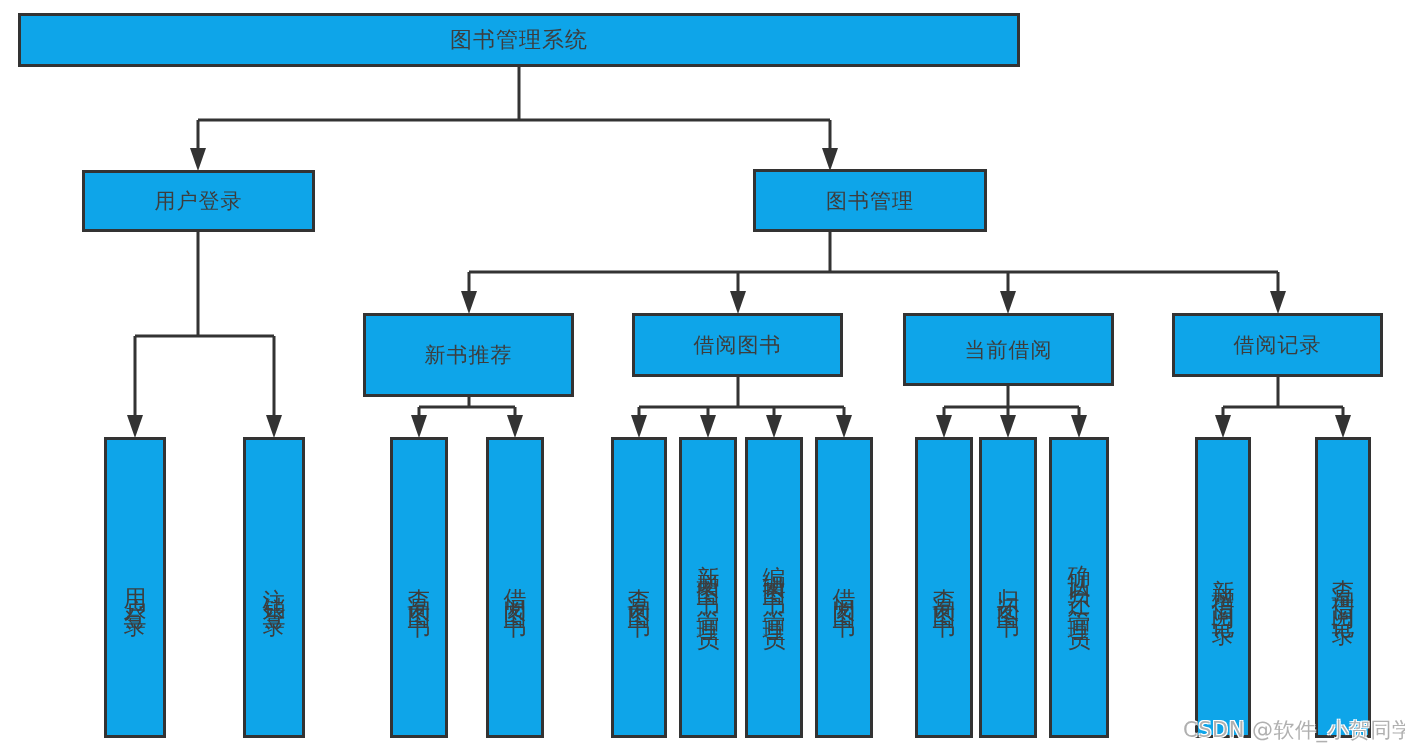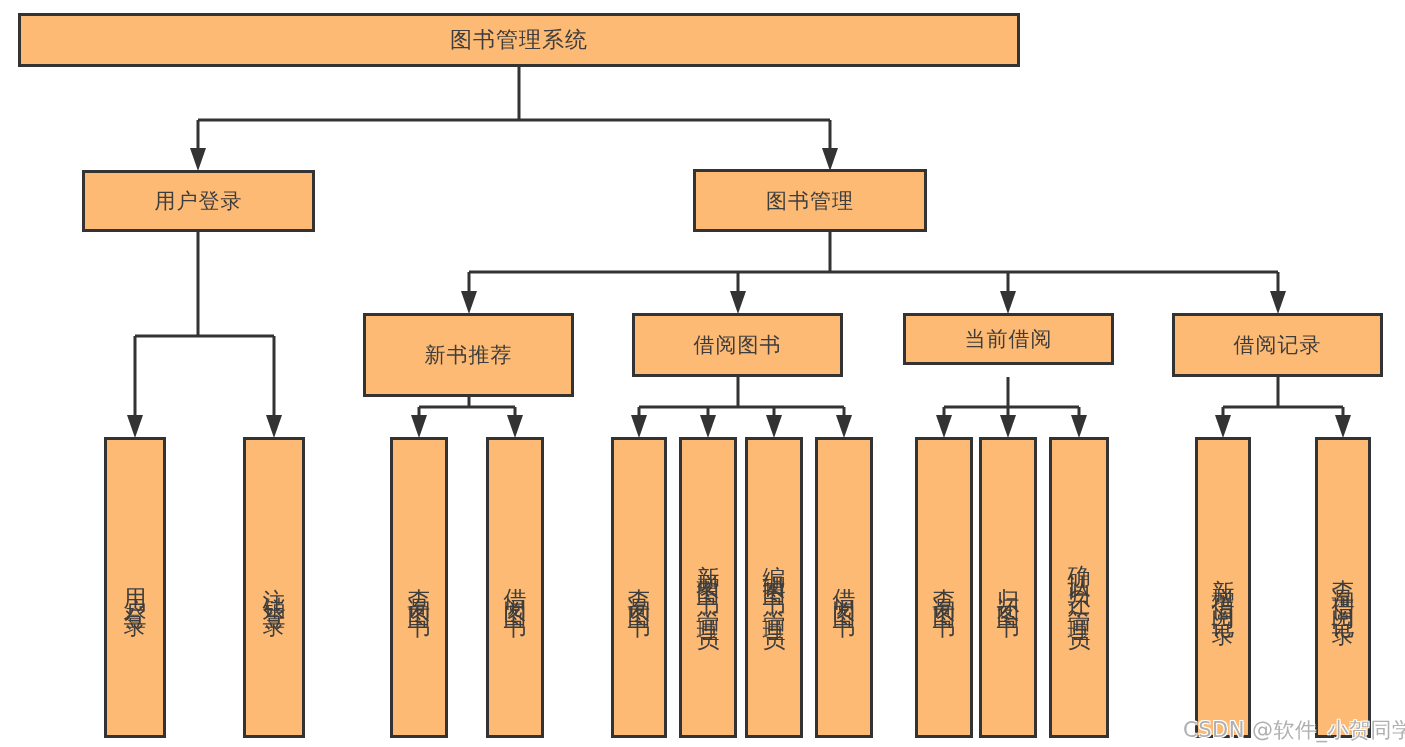--- a/index.html
+++ b/index.html
@@ -14,21 +14,21 @@
   }
   .connectors {
     position: absolute;
     left: 0; top: 0;
     z-index: 1;
   }
   .box {
     position: absolute;
     box-sizing: border-box;
     border: 3px solid #333333;
-    background: #fdba74;
+    background: #0ea5e9;
     display: flex;
     align-items: center;
     justify-content: center;
     z-index: 2;
   }
   .hlabel { font-size: 21px; letter-spacing: 1px; white-space: nowrap; }
   .root-label { font-size: 22px; }
   .leaf > span {
     writing-mode: vertical-rl;
     text-orientation: mixed;
@@ -83,25 +83,25 @@
       <polygon points="1000,415 1016,415 1008,438"></polygon>
       <polygon points="1071,415 1087,415 1079,438"></polygon>
       <polygon points="1215,415 1231,415 1223,438"></polygon>
       <polygon points="1335,415 1351,415 1343,438"></polygon>
     </g>
   </svg>
 
   <div class="box hlabel root-label" style="left:18px; top:13px; width:1002px; height:54px;">图书管理系统</div>
 
   <div class="box hlabel" style="left:82px; top:170px; width:233px; height:62px;">用户登录</div>
-  <div class="box hlabel" style="left:693px; top:169px; width:234px; height:63px;">图书管理</div>
+  <div class="box hlabel" style="left:753px; top:169px; width:234px; height:63px;">图书管理</div>
 
   <div class="box hlabel" style="left:363px; top:313px; width:211px; height:84px;">新书推荐</div>
   <div class="box hlabel" style="left:632px; top:313px; width:211px; height:64px;">借阅图书</div>
-  <div class="box hlabel" style="left:903px; top:313px; width:211px; height:52px;">当前借阅</div>
+  <div class="box hlabel" style="left:903px; top:313px; width:211px; height:73px;">当前借阅</div>
   <div class="box hlabel" style="left:1172px; top:313px; width:211px; height:64px;">借阅记录</div>
 
   <div class="box leaf" style="left:104px; top:437px; width:62px; height:301px;">
     <span>用户登录</span>
   </div>
   <div class="box leaf" style="left:243px; top:437px; width:62px; height:301px;">
     <span>注销登录</span>
   </div>
 
   <div class="box leaf" style="left:390px; top:437px; width:58px; height:301px;">

